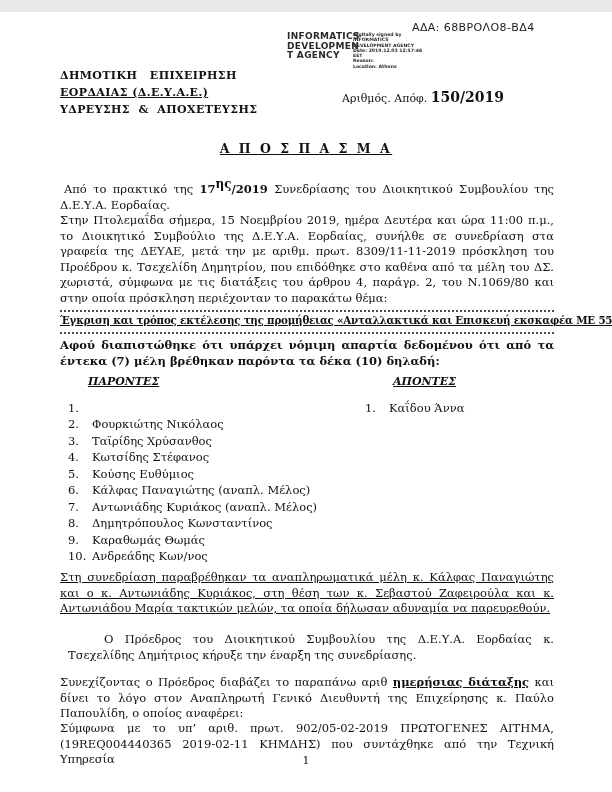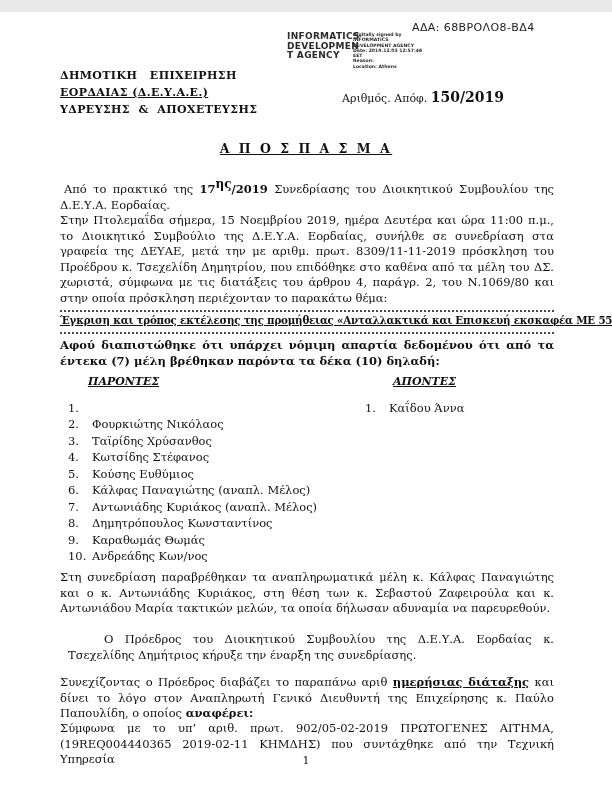--- a/index.html
+++ b/index.html
@@ -59,25 +59,25 @@
     font-weight:bold;font-style:italic;text-decoration:underline;
     font-size:11px;
   }
   .present-col{position:absolute;left:8px;top:0;width:290px;}
   .present-col .att-header{margin-left:20px;}
   .absent-col{position:absolute;left:305px;top:0;width:190px;}
   .absent-col .att-header{margin-left:28px;}
   .att-list{margin-top:10px;}
   .att-row{display:flex;line-height:16.5px;}
   .att-row .num{width:24px;flex:none;}
-  .p-substitutes{top:558px;}
+  .p-substitutes{top:558px;text-decoration:underline;}
   .p-president{top:620px;padding-left:8px;width:486px;text-indent:36px;}
   .p-continuing{top:663px;}
   .p-continuing .bu{font-weight:bold;text-decoration:underline;}
-  .p-continuing .b{font-weight:bold;}
+  .p-continuing .b{font-weight:normal;}
   .p-request{top:709px;}
   .page-number{left:0;right:0;top:741px;text-align:center;font-size:11px;}
 </style>
 </head>
 <body>
 
 <div class="page">
 
   <div class="abs sans ada">ΑΔΑ: 68ΒΡΟΛΟ8-ΒΔ4</div>
 

